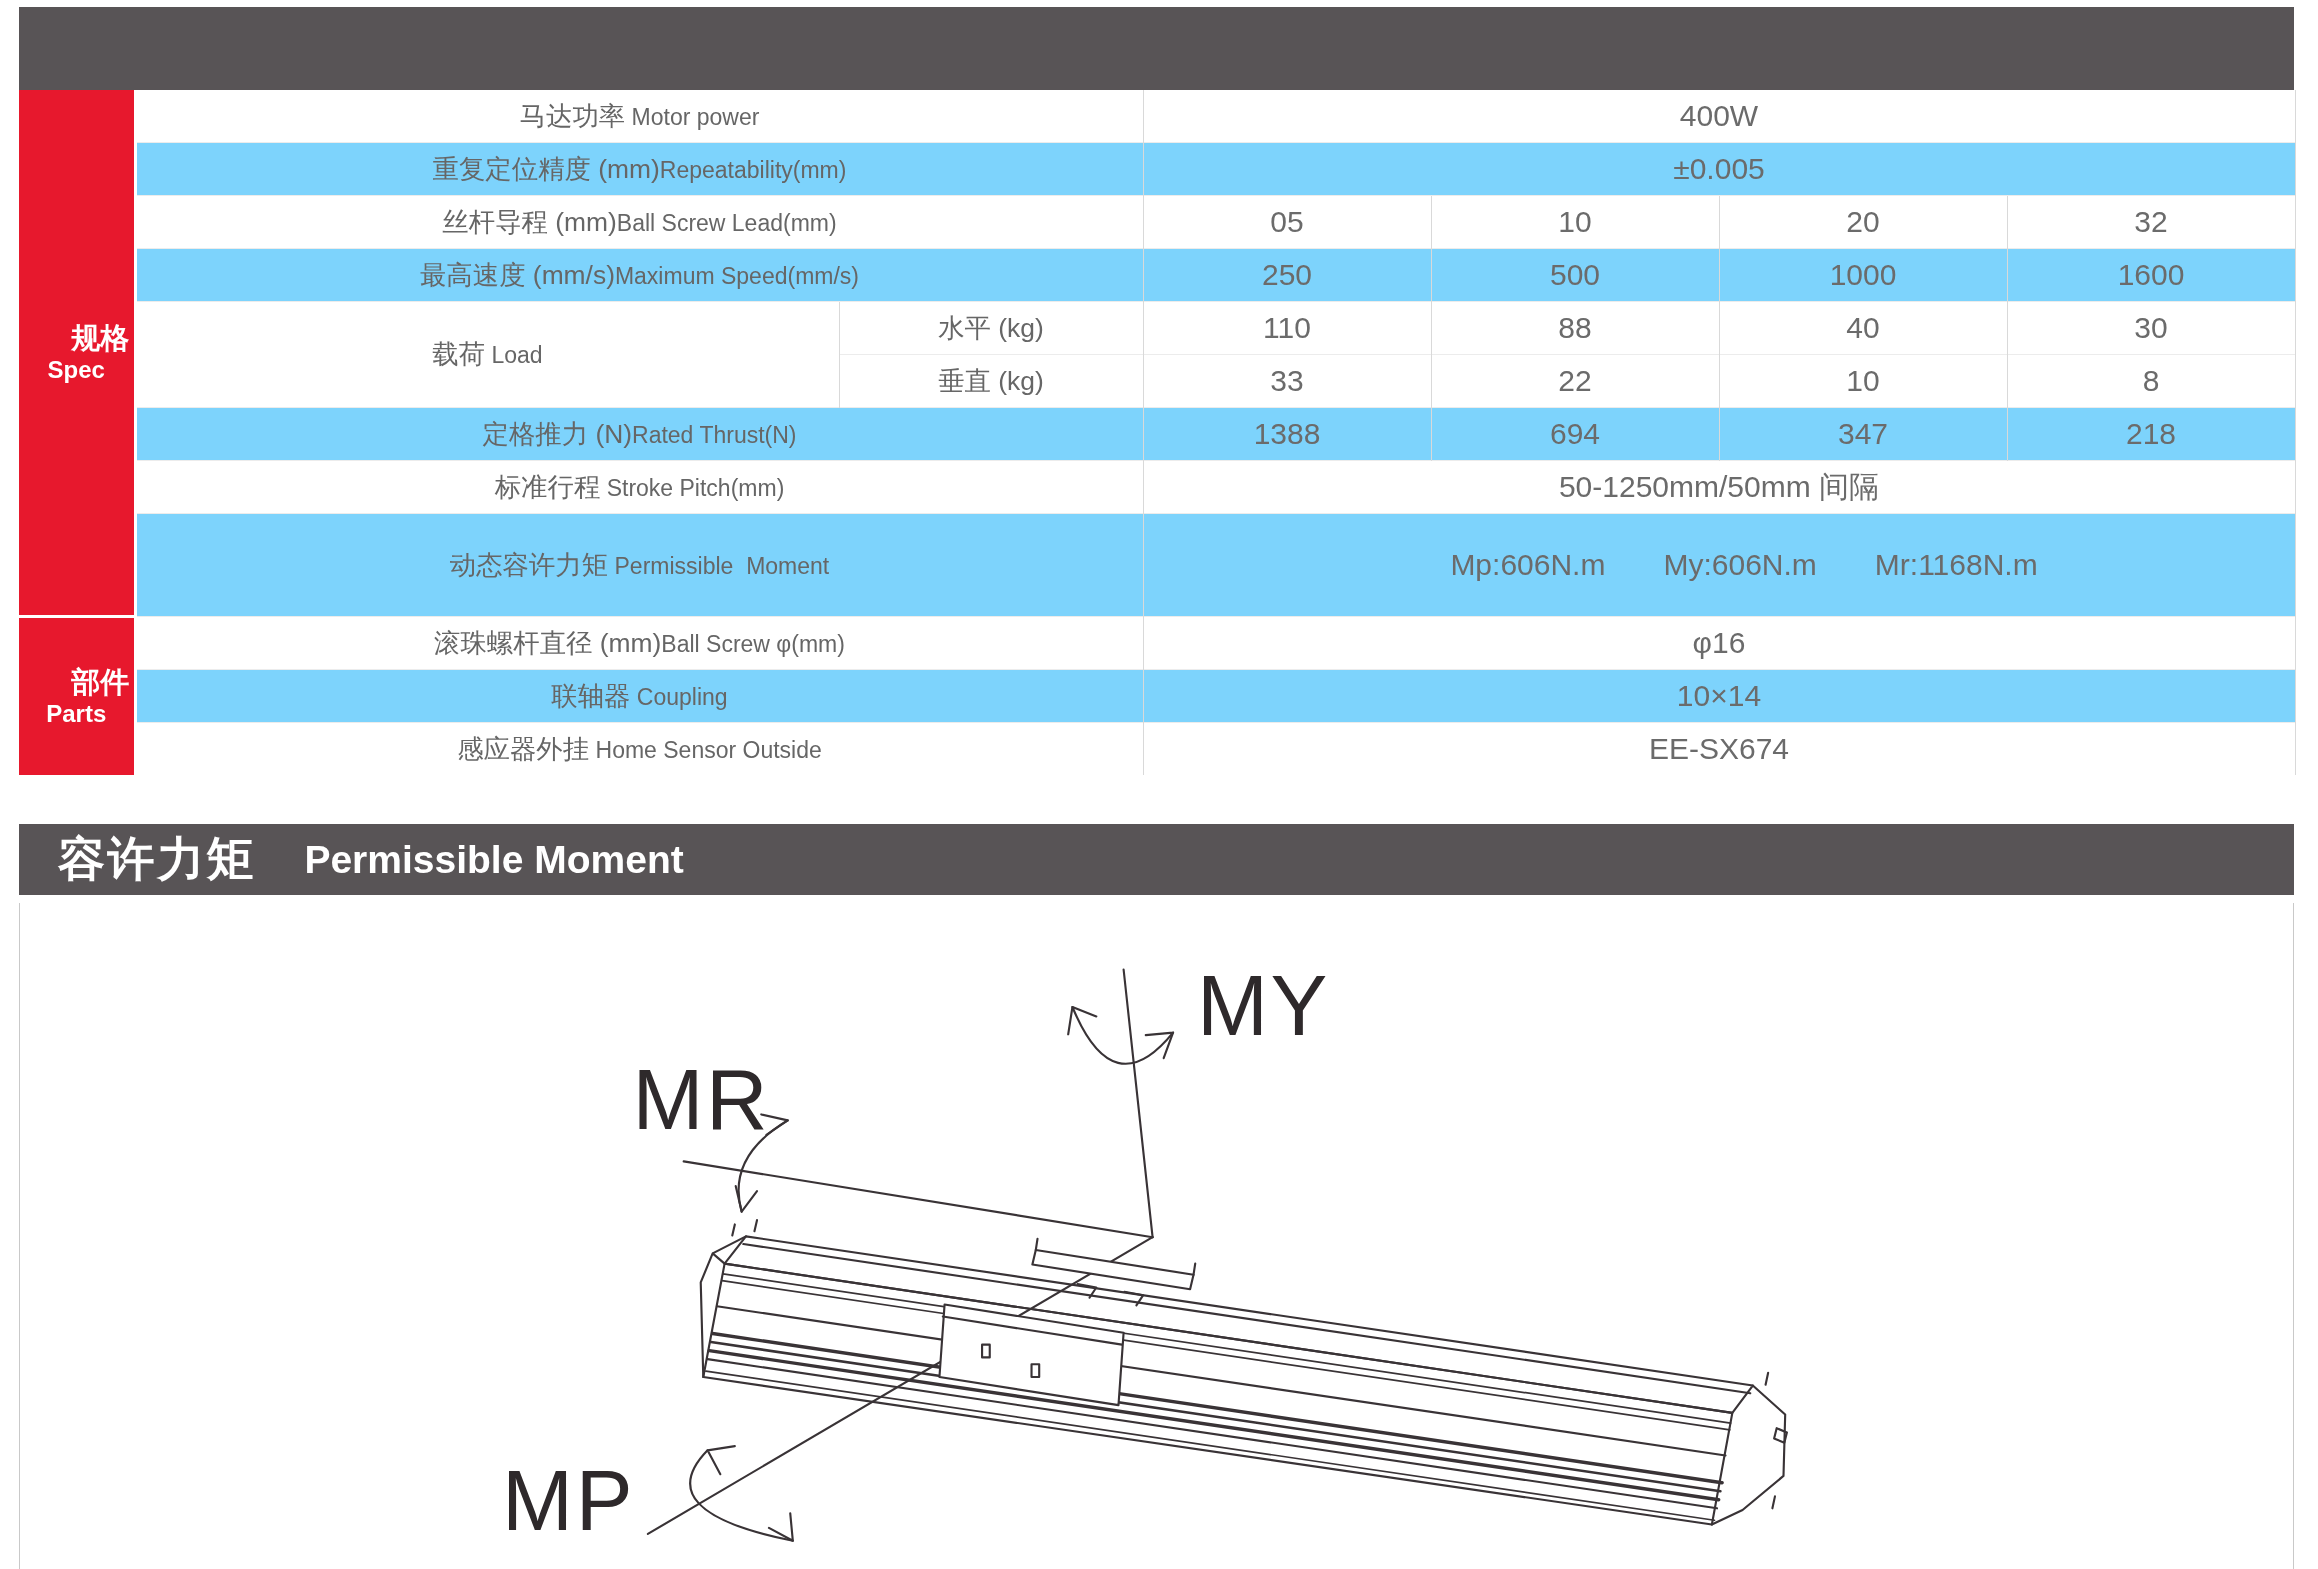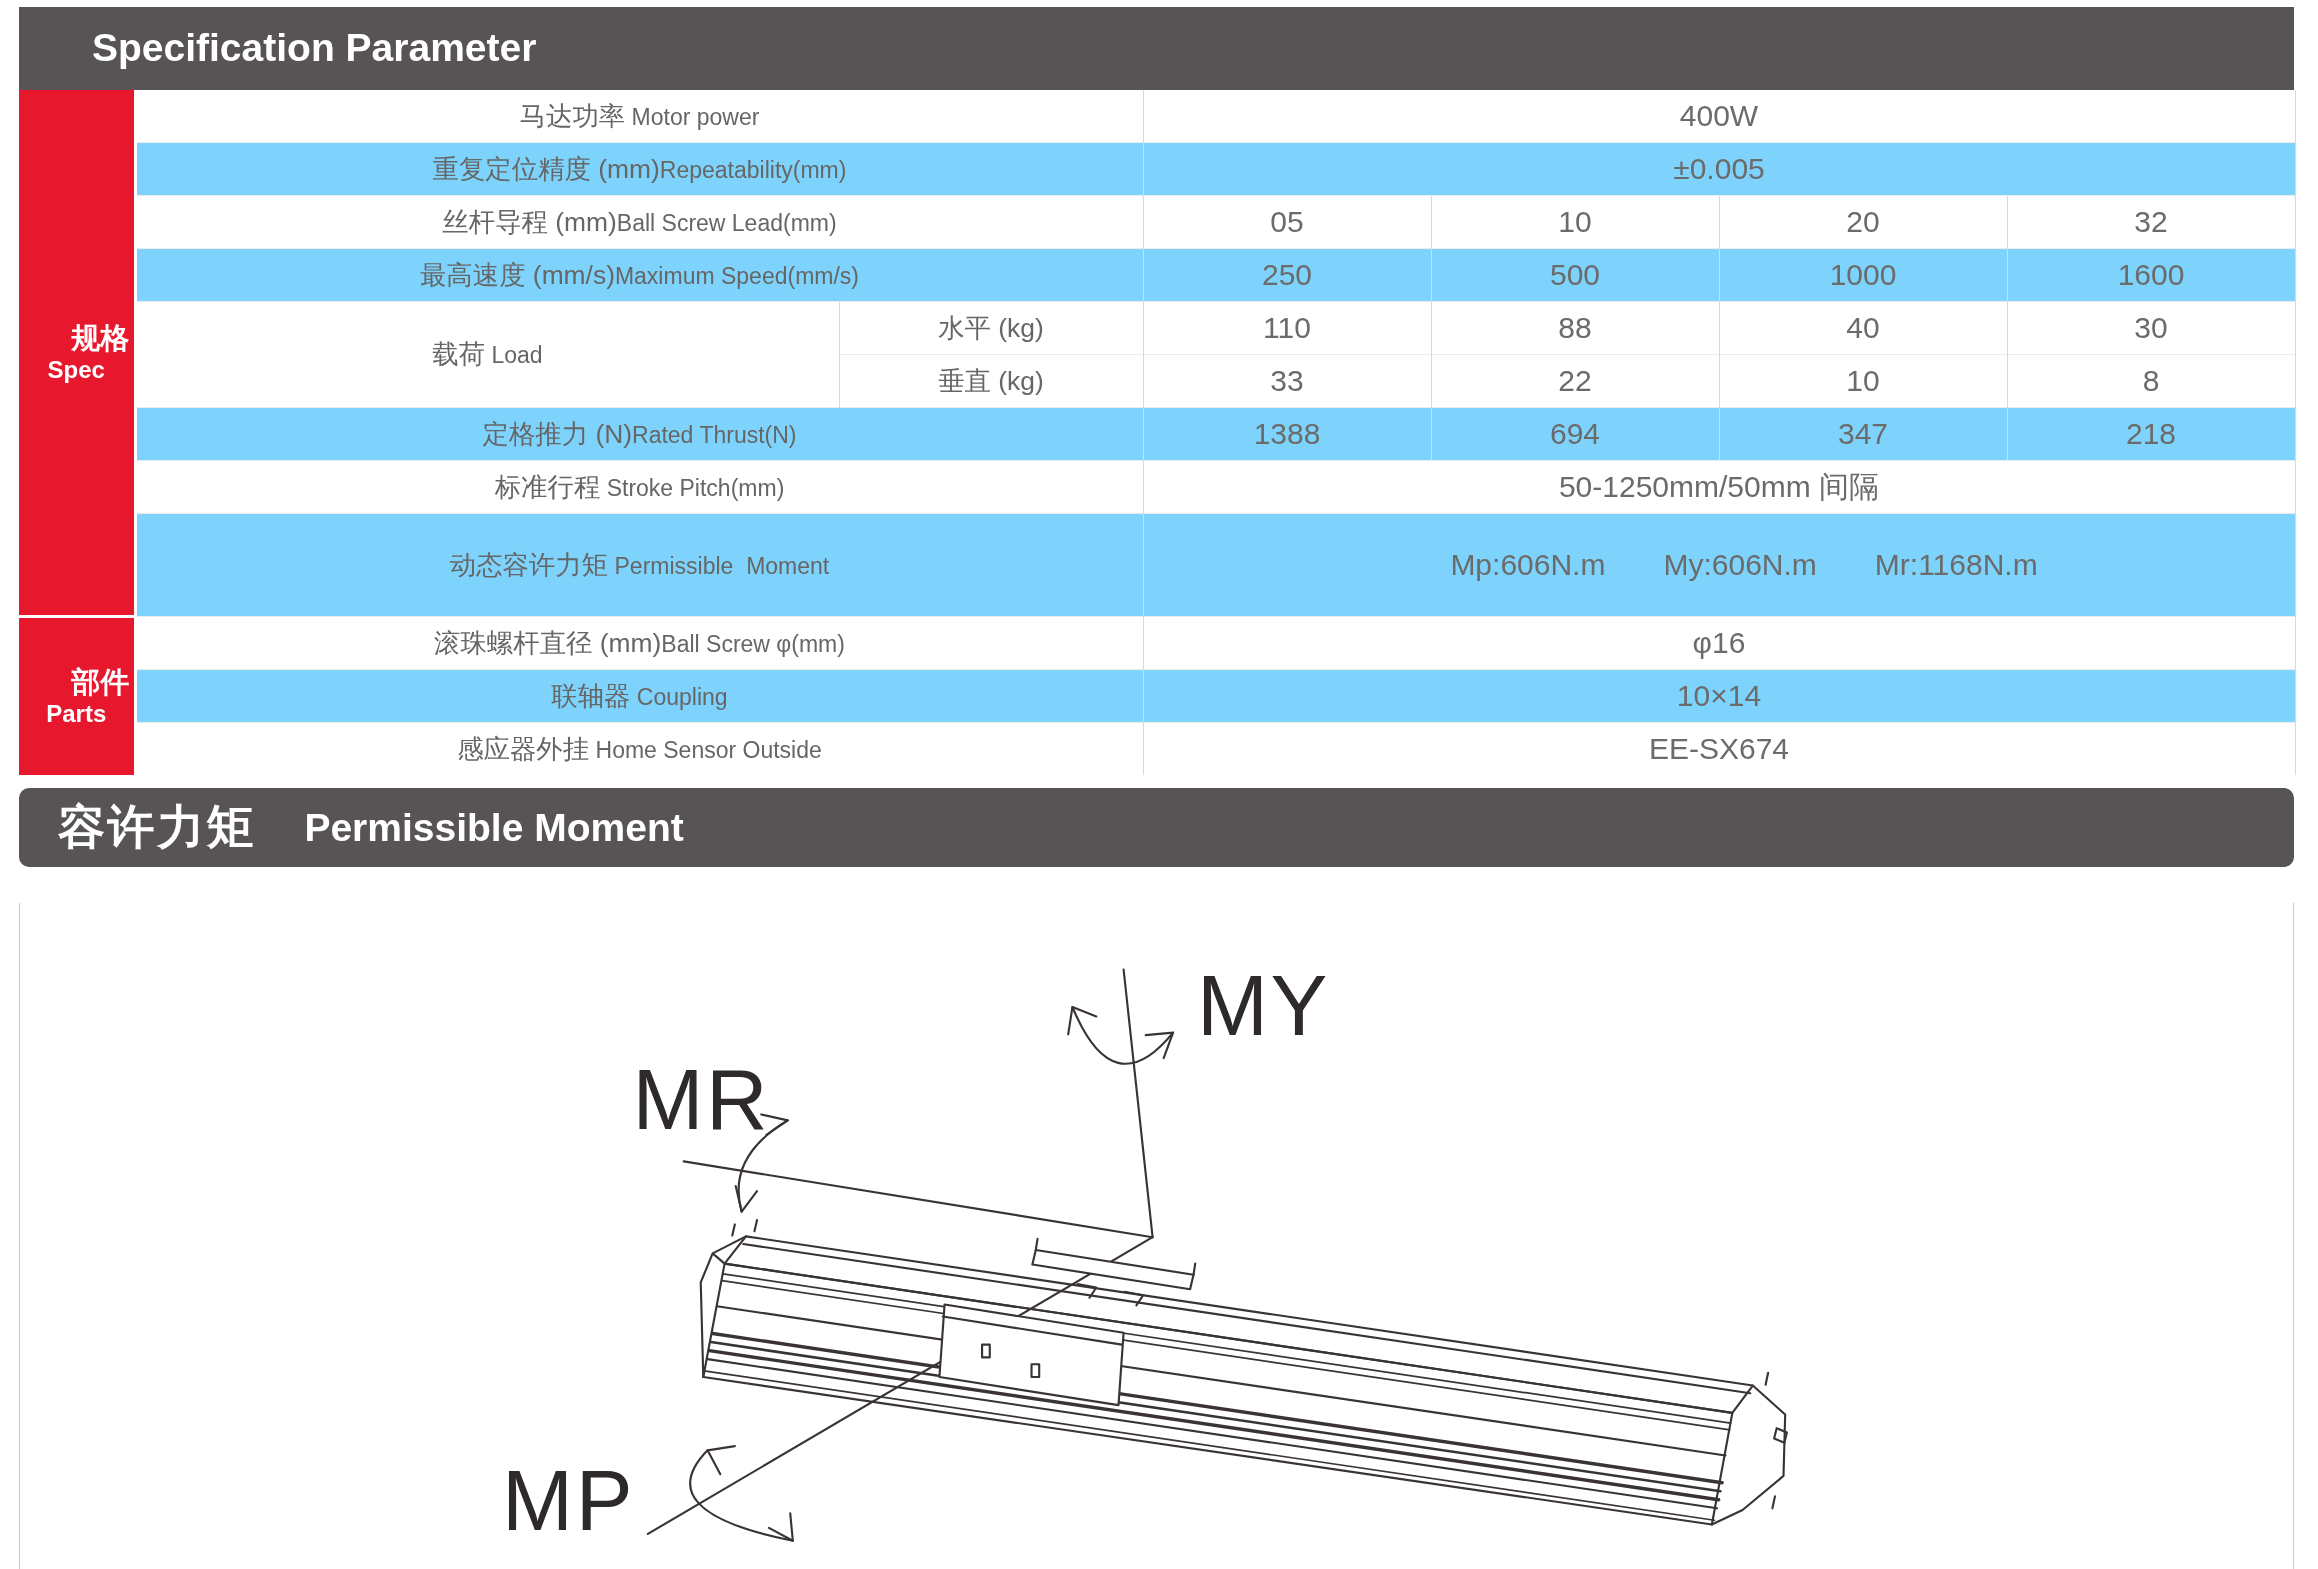--- a/index.html
+++ b/index.html
@@ -6,21 +6,21 @@
   body{
     width:2319px;height:1570px;position:relative;background:#ffffff;
     font-family:"Liberation Sans",sans-serif;overflow:hidden;
   }
   
   .bar{
     position:absolute;left:19px;width:2275px;background:#585456;color:#ffffff;
     display:flex;align-items:center;box-sizing:border-box;padding-left:39px;
   }
   #bar-spec{top:6.8px;height:83px;}
-  #bar-moment{top:788px;height:79px;border-radius:10px;}
+  #bar-moment{top:824px;height:71px;}
   .bar .t-cn{font-size:47px;font-weight:bold;letter-spacing:2.6px;white-space:pre;}
   .bar .t-en{font-size:39px;font-weight:bold;margin-left:34px;white-space:pre;}
   #bar-moment .t-en{margin-left:48px;}
 
   
   table#spec{
     position:absolute;top:90px;left:19px;width:2275px;
     border-collapse:collapse;table-layout:fixed;
   }
   #spec td{height:52px;padding:0;vertical-align:middle;overflow:hidden;}
@@ -56,21 +56,20 @@
   #moment-panel svg{display:block;}
   text.axis-label{
     font-family:"Liberation Sans",sans-serif;font-size:100px;fill:#2e292b;
     letter-spacing:3px;font-weight:400;
   }
 </style>
 </head>
 <body>
 
 <div class="bar" id="bar-spec">
-  <span class="t-en">Specification Parameter</span>
 </div>
 
 <table id="spec">
   <colgroup>
     <col style="width:116px">
       <col style="width:704px">
       <col style="width:304px">
     <col style="width:288px">
       <col style="width:288px">
       <col style="width:288px">

